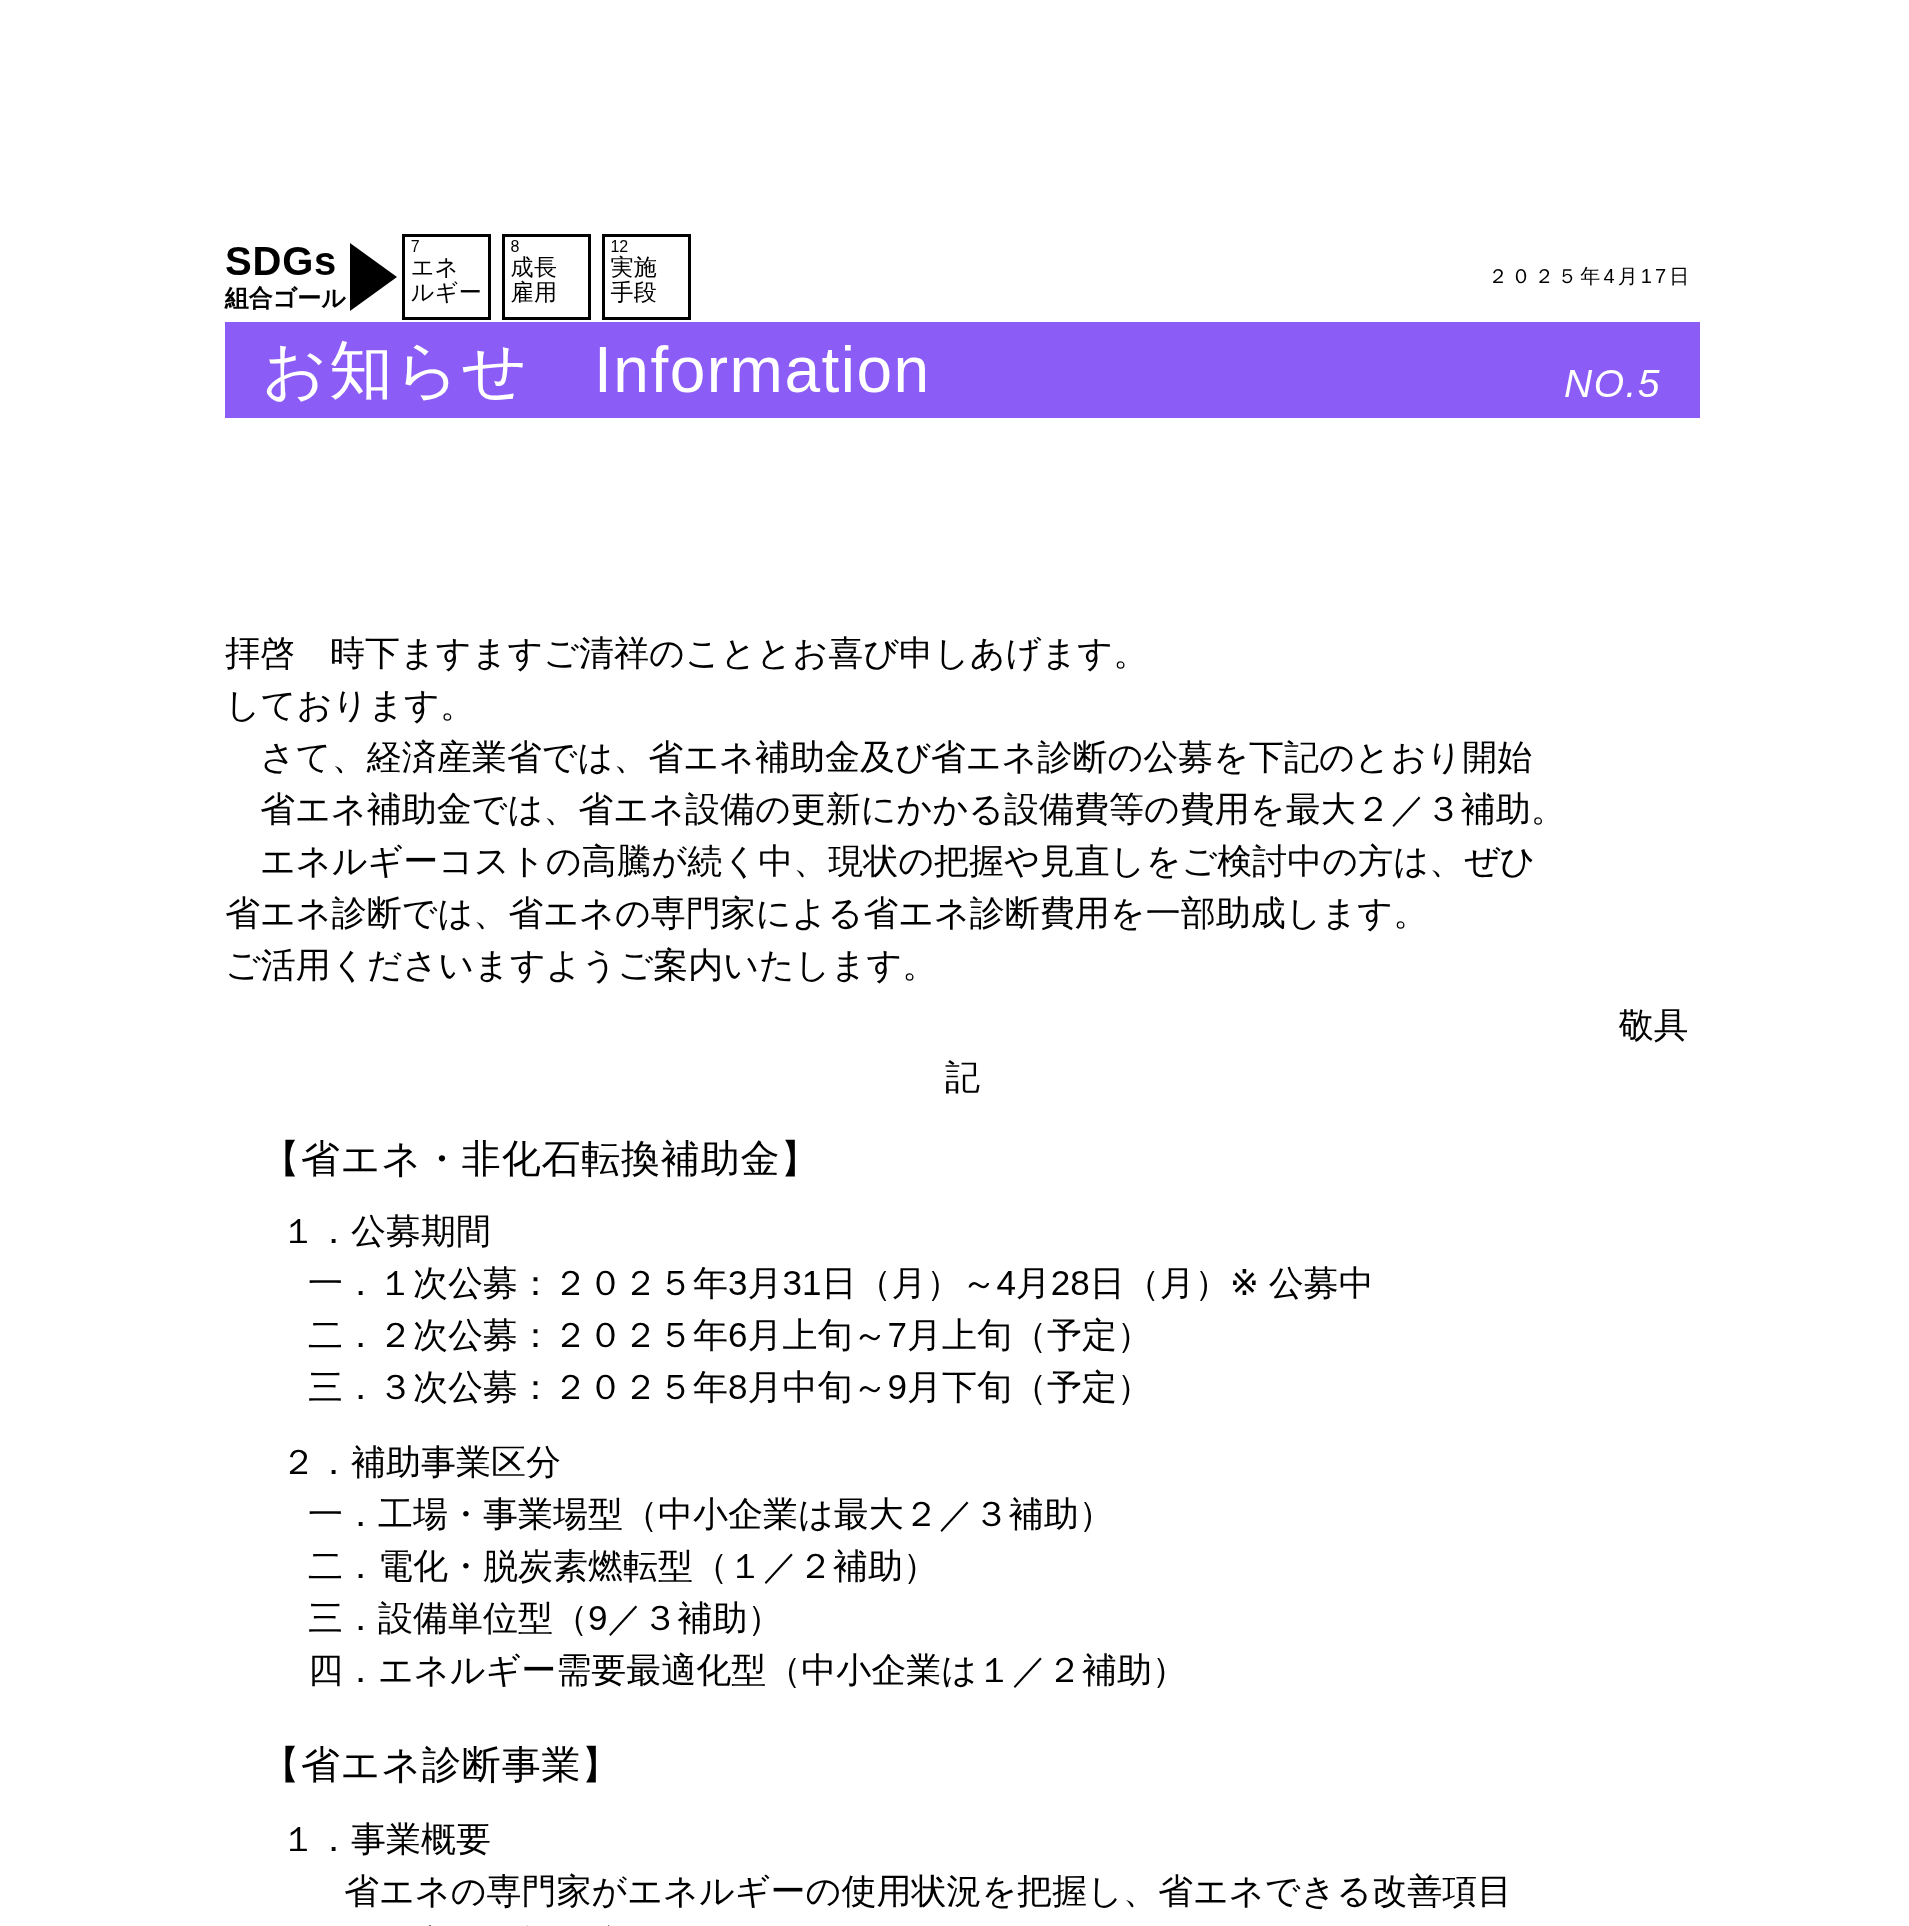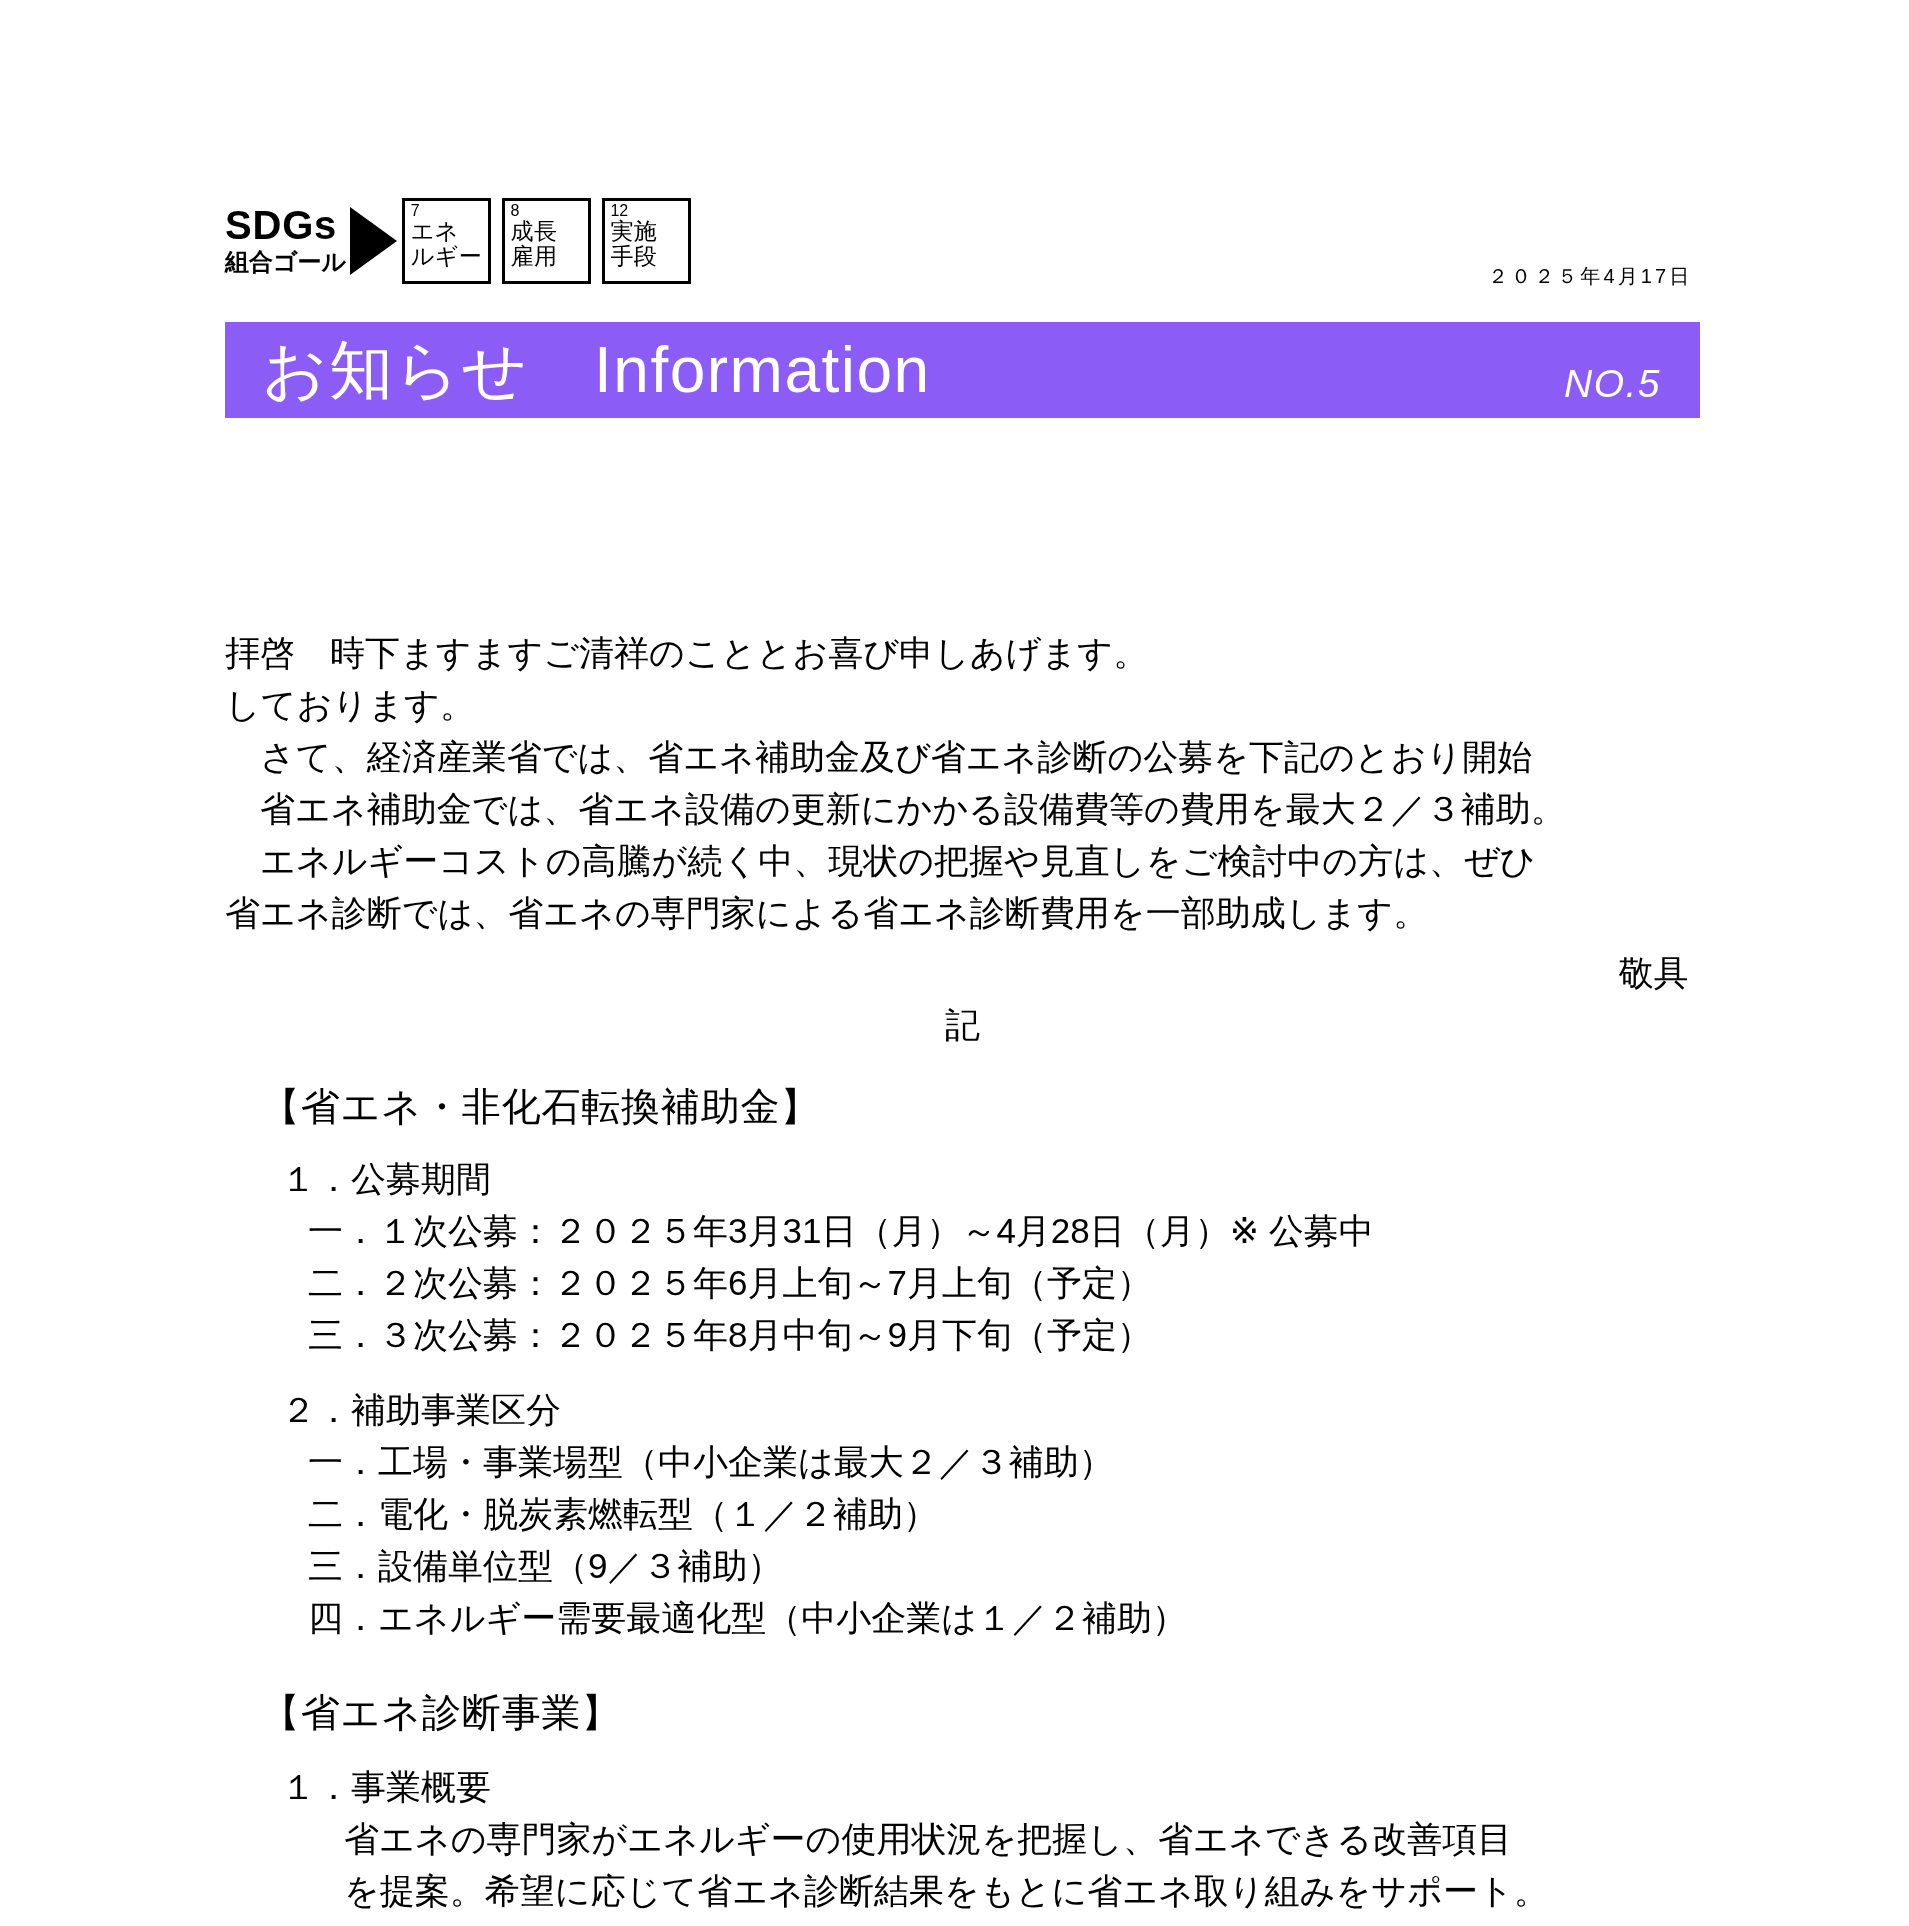--- a/index.html
+++ b/index.html
@@ -10,21 +10,21 @@
     overflow:hidden;
     font-family:"Liberation Sans","DejaVu Sans",sans-serif;
     color:#000;
   }
 
   
   .header-row {
     position:absolute; left:225px; top:195px; width:1475px; height:100px;
     display:flex; align-items:flex-start;
   }
-  .sdgs-block { display:flex; align-items:flex-start; }
+  .sdgs-block { display:flex; align-items:flex-start;margin-top:36px; }
   .sdgs-label { display:flex; flex-direction:column; padding-top:10px; }
   .sdgs-word { font-size:40px; font-weight:bold; line-height:1.0; letter-spacing:0.8px; }
   .sdgs-sub  { font-size:24px;  font-weight:bold; line-height:1.1; margin-top:3.9px; }
   .sdgs-arrow {
     width:0; height:0;
     border-top:34px solid transparent;
     border-bottom:34px solid transparent;
     border-left:47px solid #000;
     margin:11.6px 5.4px 0 3.9px;
   }
@@ -116,20 +116,21 @@
   </div>
 
 
   <div class="doc">
     <div class="line">拝啓　時下ますますご清祥のこととお喜び申しあげます。</div>
     <div class="line">しております。</div>
     <div class="line">　さて、経済産業省では、省エネ補助金及び省エネ診断の公募を下記のとおり開始</div>
     <div class="line">　省エネ補助金では、省エネ設備の更新にかかる設備費等の費用を最大２／３補助。</div>
     <div class="line">　エネルギーコストの高騰が続く中、現状の把握や見直しをご検討中の方は、ぜひ</div>
     <div class="line">省エネ診断では、省エネの専門家による省エネ診断費用を一部助成します。</div>
+    <div class="line">ご活用くださいますようご案内いたします。</div>
     <div class="line closing">敬具</div>
     <div class="line record">記</div>
 
     <div class="sec-heading">【省エネ・非化石転換補助金】</div>
 
     <div class="line num-title">１．公募期間</div>
     <div class="line sub-item">一．１次公募：２０２５年3月31日（月）～4月28日（月）※ 公募中</div>
     <div class="line sub-item">二．２次公募：２０２５年6月上旬～7月上旬（予定）</div>
     <div class="line sub-item">三．３次公募：２０２５年8月中旬～9月下旬（予定）</div>
 

